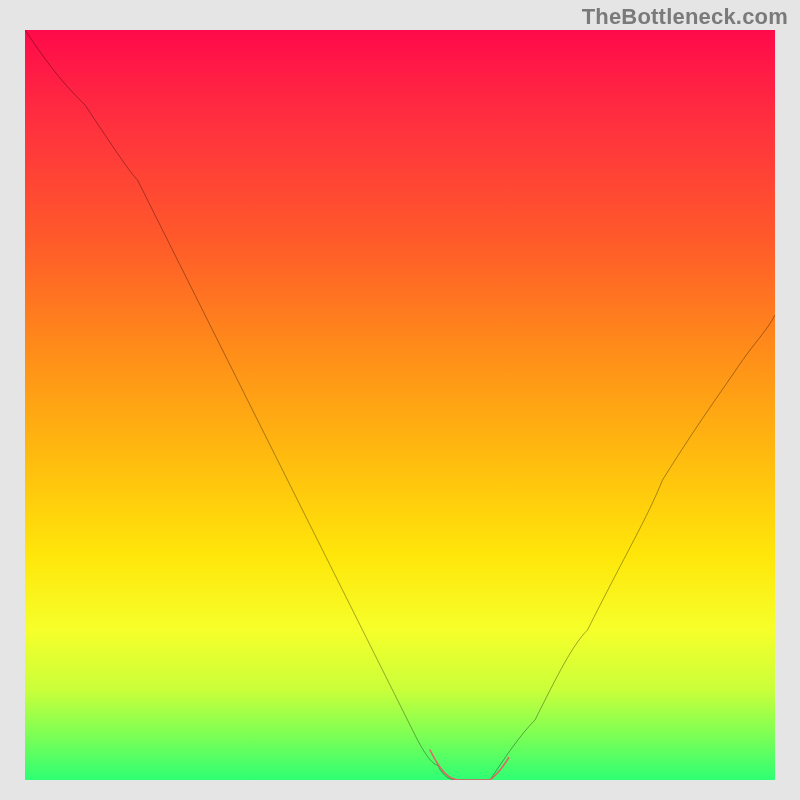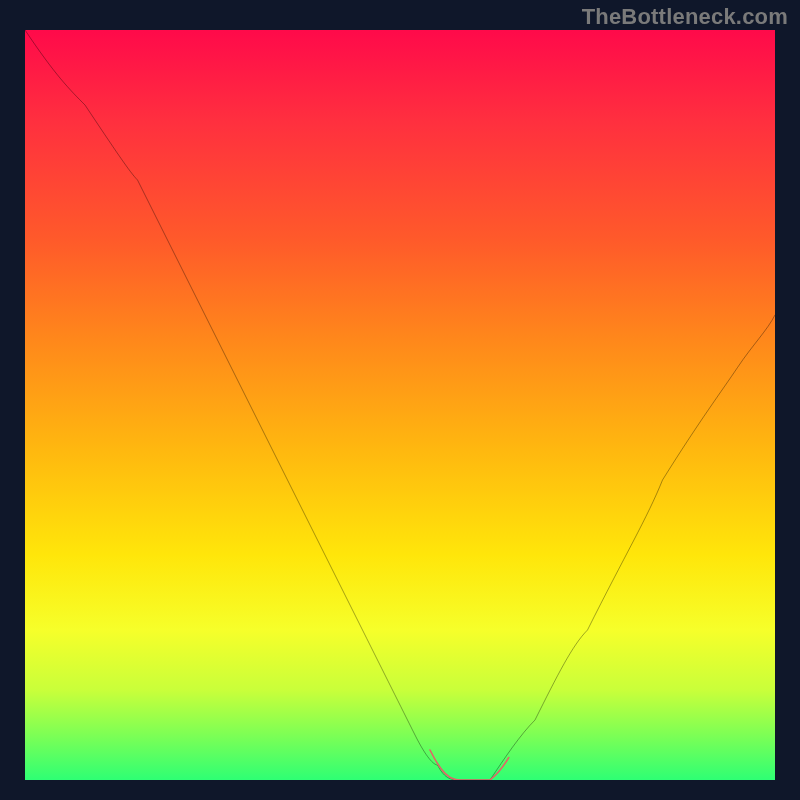--- a/index.html
+++ b/index.html
@@ -9,21 +9,21 @@
     height: 800px;
     background: #000000;
     overflow: hidden;
   }
   .frame {
     position: absolute;
     left: 0;
     top: 0;
     width: 800px;
     height: 800px;
-    background: #0f172a;
+    background: #e5e5e5;
   }
   .watermark {
     position: absolute;
     top: 4px;
     right: 12px;
     font-family: Arial, Helvetica, sans-serif;
     font-size: 22px;
     font-weight: 700;
     color: #7a7a7a;
     letter-spacing: 0.2px;

